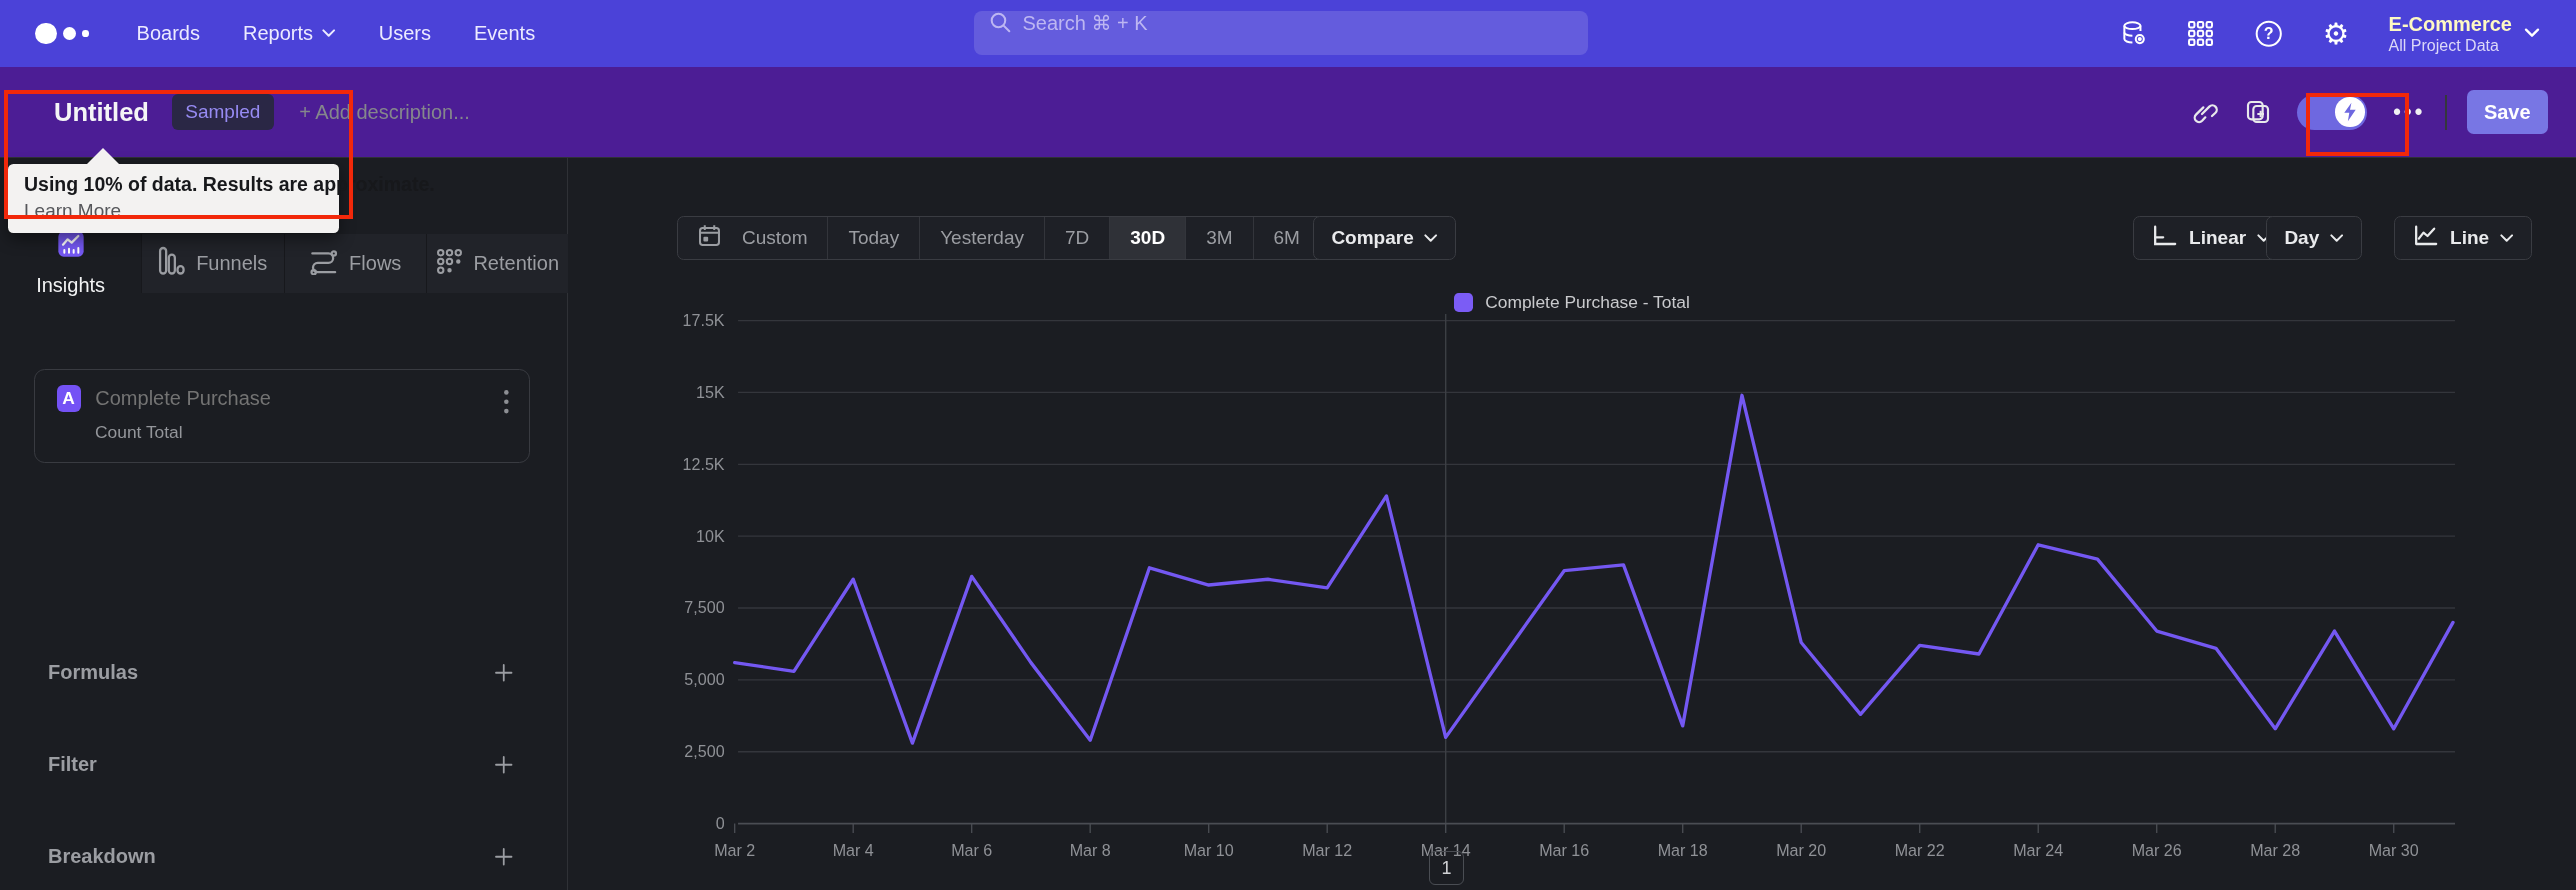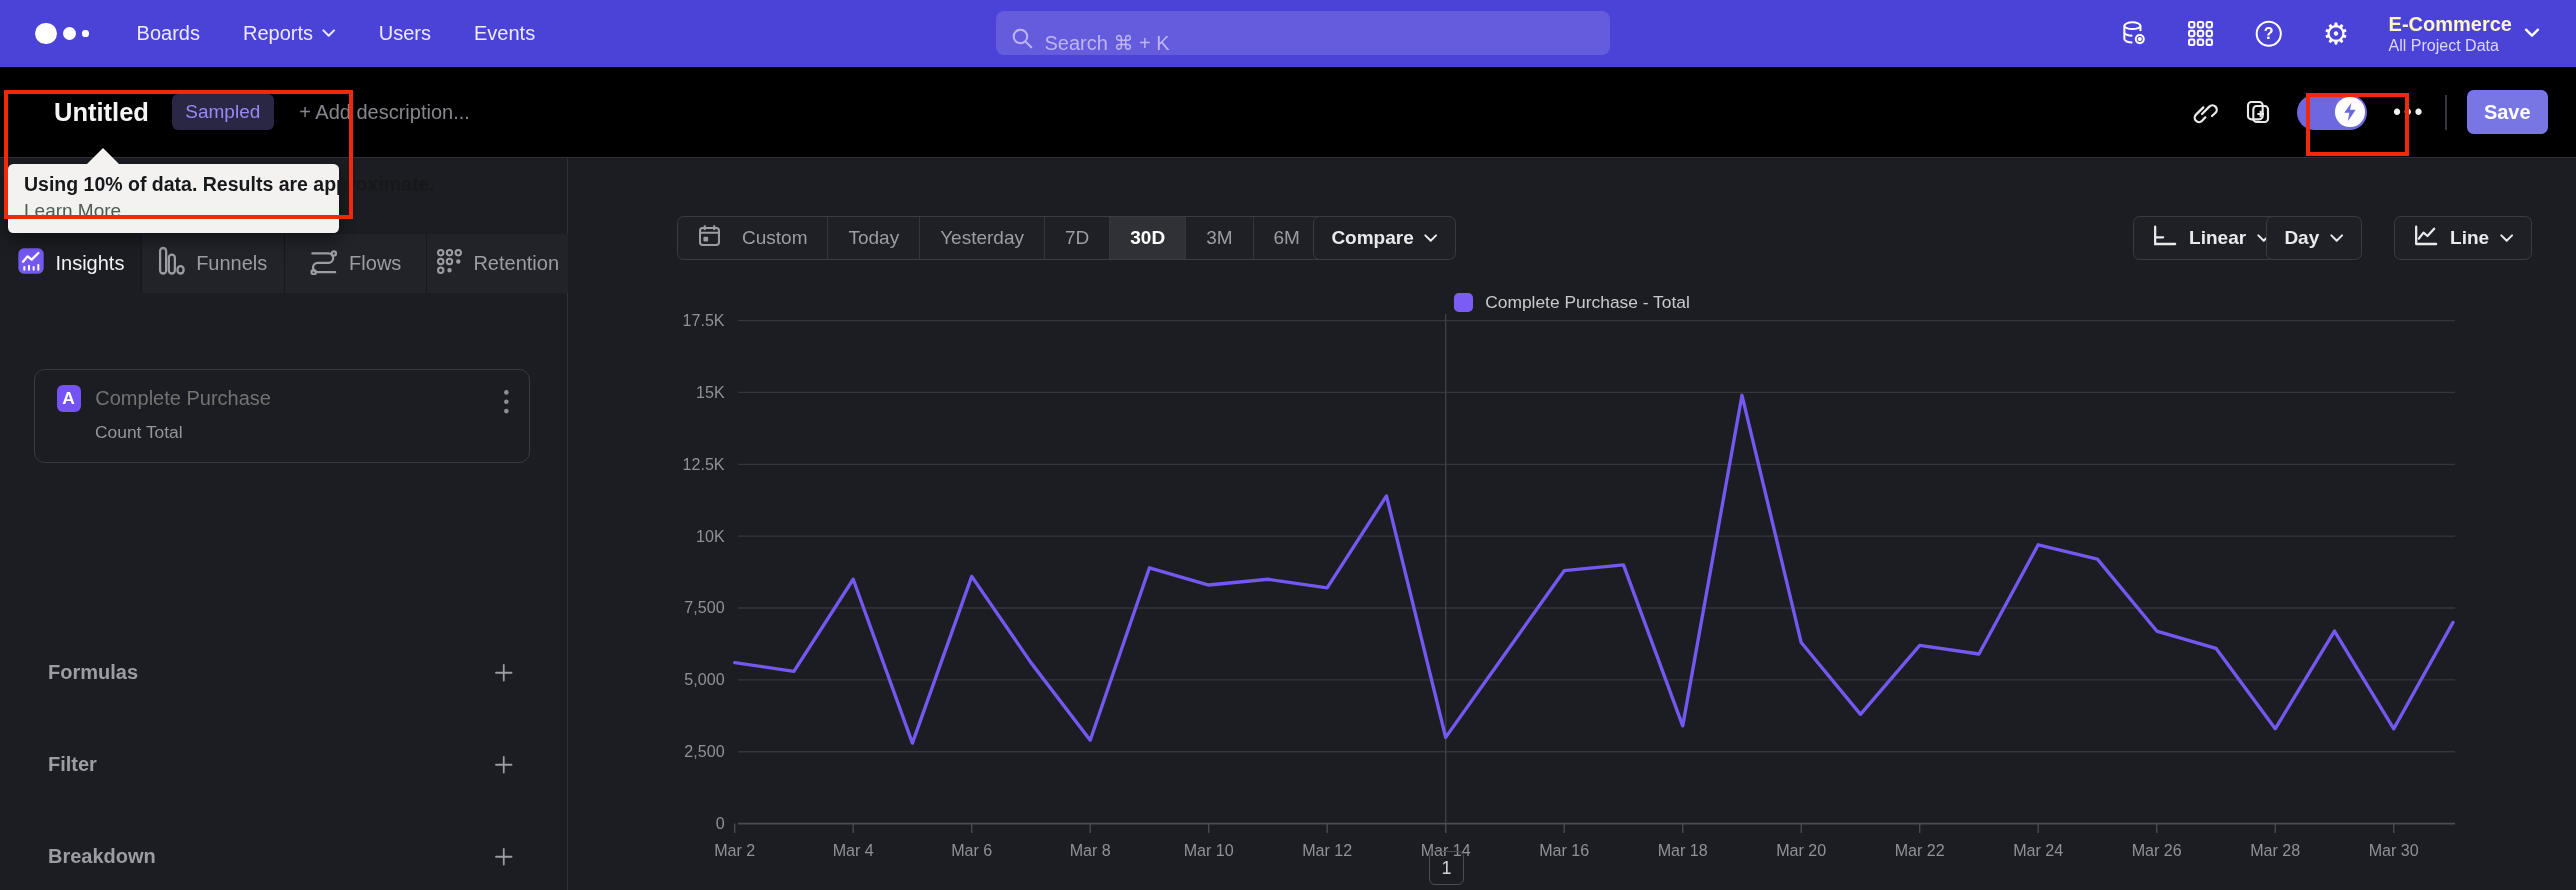--- a/index.html
+++ b/index.html
@@ -10,33 +10,33 @@
   
   .topnav { position:absolute; left:0; top:0; width:2576px; height:67px;
             background:#4b42d8; display:flex; align-items:center; }
   .logo { display:flex; align-items:center; gap:6px; margin-left:35px; cursor:pointer; }
   .logo i { display:block; border-radius:50%; background:#fff; }
   .nav-items { display:flex; align-items:center; margin-left:48px; gap:43px; }
   .nav-item { display:flex; align-items:center; gap:9.4px; color:#eceaff; font-size:20px;
               font-weight:500; cursor:pointer; }
   .searchbar { position:absolute; left:974px; top:11.4px; width:614px; height:44px;
                border-radius:8px; background:rgba(255,255,255,0.14); display:flex;
-               align-items:flex-end; padding-left:14.8px; gap:10.7px; cursor:text;margin-left:22px; }
+               align-items:flex-start; padding-left:14.8px; gap:10.7px; cursor:text; }
   .searchbar span { color:#bdb6f2; font-size:20px; }
   .nav-right { position:absolute; right:0; top:0; height:67px; display:flex;
                align-items:center; gap:38px; padding-right:36px; }
   .nav-icon { width:29.5px; height:29.5px; display:flex; align-items:center; justify-content:center;
               cursor:pointer; }
   .project { display:flex; align-items:center; gap:12px; cursor:pointer; }
   .project .pname { color:#fef9c3; font-size:20px; font-weight:700; line-height:23px; }
   .project .pscope { color:#dcd8f8; font-size:16px; line-height:19px; }
 
   
   .titlebar { position:absolute; left:0; top:67px; width:2576px; height:91px;
-              background:#000000; border-bottom:0.7px solid #2f3136; display:flex; align-items:center; }
+              background:#4c1d95; border-bottom:0.7px solid #2f3136; display:flex; align-items:center; }
   .t-title { color:#f4f5f6; font-size:25.5px; font-weight:700; margin-left:54px; cursor:text; }
   .t-badge { margin-left:23px; background:#2a2745; color:#978bf3; font-size:19px;
              padding:6.7px 13.4px; border-radius:6px; cursor:default; }
   .t-desc { margin-left:25.5px; color:#85878c; font-size:20px; cursor:text; }
   .t-right { position:absolute; right:0; display:flex; align-items:center; gap:0; padding-right:28px; }
   .t-ic { width:38px; height:38px; display:flex; align-items:center; justify-content:center;
           cursor:pointer; }
   .toggle { width:70px; height:35px; border-radius:17.4px; background:#6e68e0; position:relative;
             margin:0 25.5px 0 20px; cursor:pointer; }
   .toggle .thumb { position:absolute; right:2.7px; top:2.7px; width:29.5px; height:29.5px; border-radius:50%;
@@ -62,21 +62,21 @@
             display:inline-block; cursor:pointer; }
 
   
   .sidebar { position:absolute; left:0; top:158px; width:568px; height:732px;
              background:#1b1d22; border-right:0.7px solid #2f3136; }
   .tabs { position:absolute; left:0; top:76px; width:568px; height:59px; display:flex; }
   .tab { flex:1; display:flex; align-items:center; justify-content:center; gap:10.7px;
          background:#212329; border-left:1.3px solid #17181c; cursor:pointer;
          color:#9b9da2; font-size:20px; font-weight:500; }
   .tab:first-child { border-left:none; }
-  .tab.active { background:#1b1d22; color:#f2f3f4; }
+  .tab.active { background:#1b1d22; color:#f2f3f4;flex-direction:column; }
   .sb-row { position:absolute; left:0; width:568px; height:47px; display:flex; align-items:center; }
   .sb-title { margin-left:48px; font-size:20px; font-weight:700; color:#eef0f1;
               display:flex; align-items:center; gap:10.7px; }
   .sb-label { margin-left:48px; font-size:20px; font-weight:700; color:#9b9da2; }
   .sb-plus { position:absolute; right:50px; width:29.5px; height:29.5px; display:flex; align-items:center;
              justify-content:center; cursor:pointer; }
   .event-card { position:absolute; left:34px; top:211px; width:496px; height:94px;
                 border:1.3px solid #393b41; border-radius:10.7px; cursor:pointer; }
   .ec-top { display:flex; align-items:center; margin:14.8px 0 0 21.5px; gap:14.8px; }
   .ec-letter { width:24px; height:27px; border-radius:6px; background:#7452f5; color:#fff;

